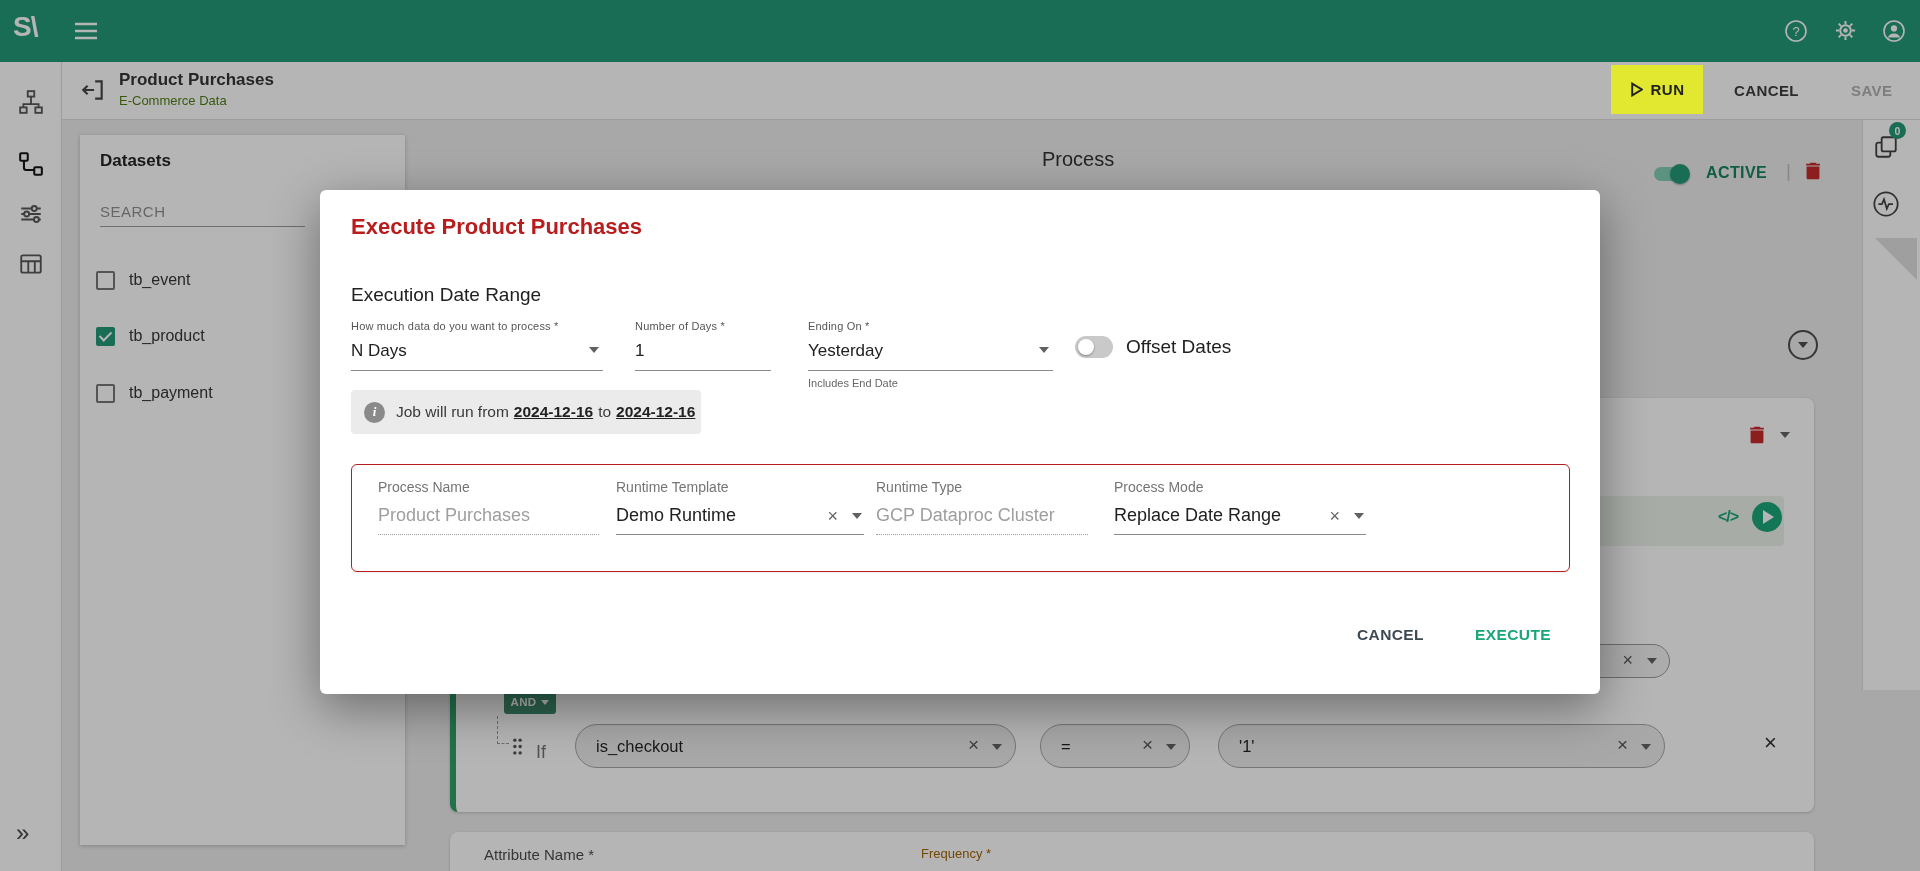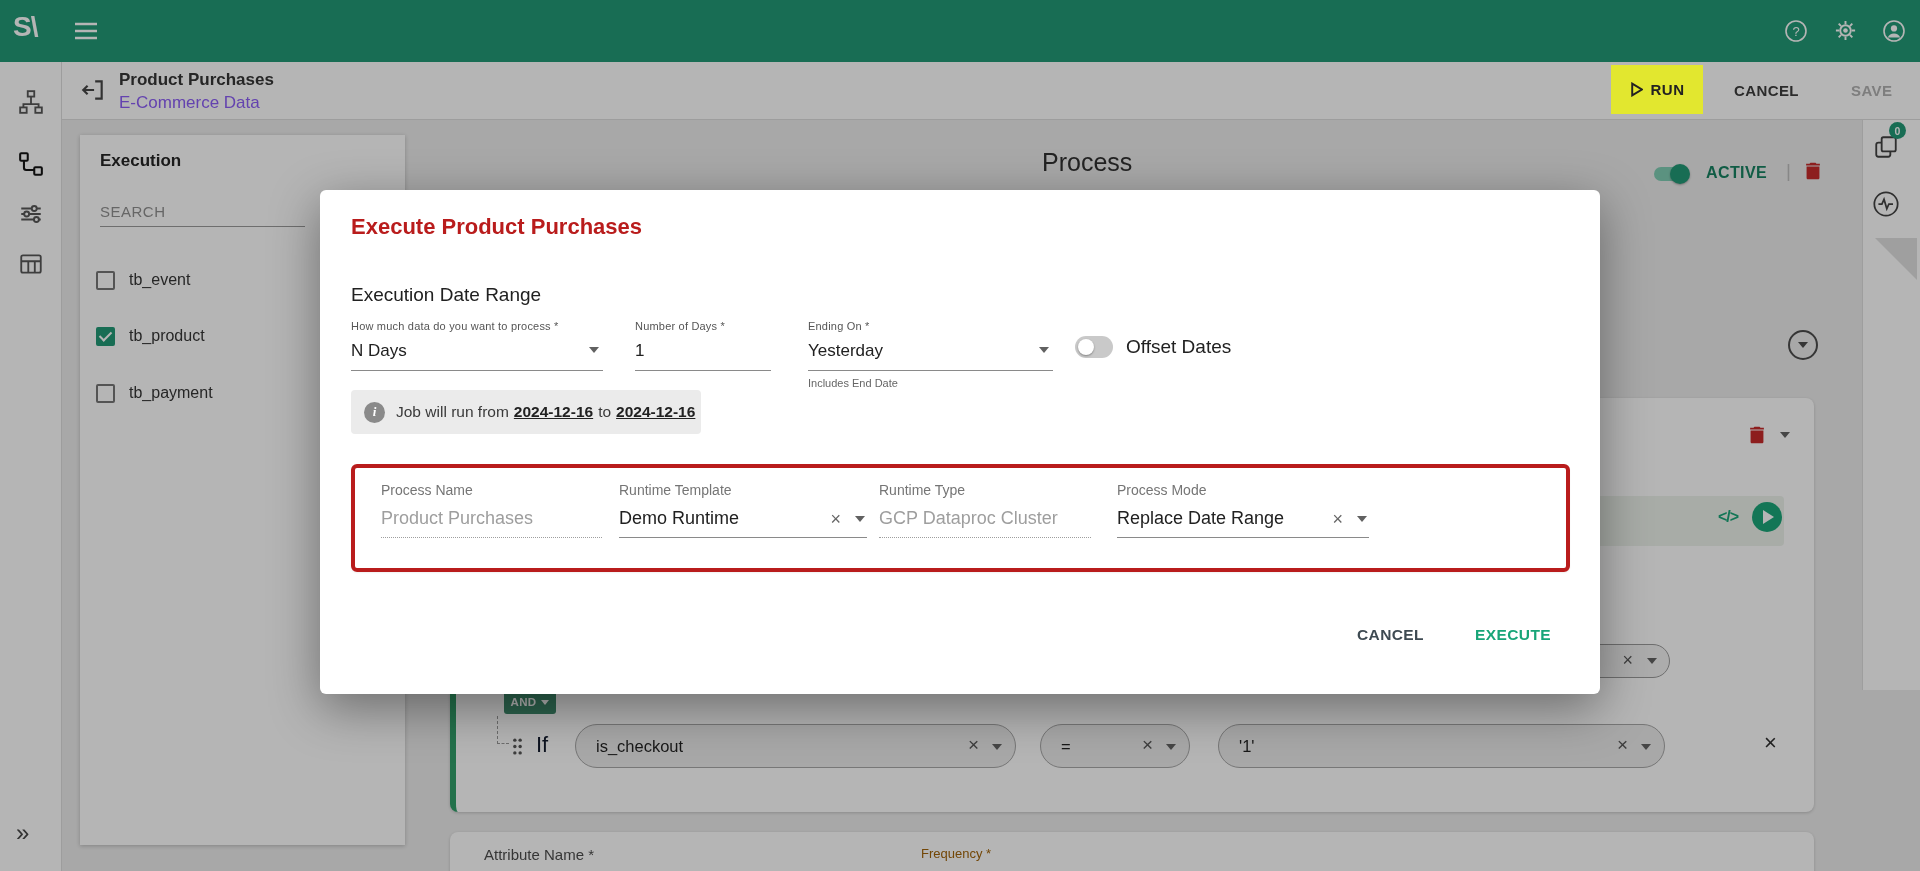--- a/index.html
+++ b/index.html
@@ -12,21 +12,21 @@
   .topbar{position:absolute;left:0;top:0;width:1920px;height:62px;background:#1F9975;}
   .logo{position:absolute;left:13px;top:11px;color:#fff;font-size:28px;font-weight:700;letter-spacing:-1px;}
   .hamburger{position:absolute;left:74px;top:22px;width:24px;height:18px;}
   .tb-icon{position:absolute;top:19px;width:24px;height:24px;}
   .tb-help{left:1784px;} .tb-gear{left:1834px;} .tb-account{left:1882px;}
 
   
   .subheader{position:absolute;left:62px;top:62px;width:1858px;height:58px;background:#fff;border-bottom:1px solid #ddd;}
   .back-btn{position:absolute;left:18px;top:15px;width:26px;height:26px;}
   .hdr-title{position:absolute;left:57px;top:8px;font-size:17px;font-weight:700;color:#333;}
-  .hdr-sub{position:absolute;left:57px;top:31px;font-size:17px;color:#8b5cf6;}
+  .hdr-sub{position:absolute;left:57px;top:31px;font-size:13px;color:#4d7c0f;}
   .run-btn{position:absolute;left:1549px;top:3px;width:92px;height:49px;background:#E2E72F;z-index:55;
            display:flex;align-items:center;justify-content:center;gap:8px;color:#222;
            font-weight:700;font-size:15px;letter-spacing:.5px;}
   .hdr-cancel{position:absolute;left:1672px;top:20px;font-size:15px;font-weight:700;color:#3a3a3a;letter-spacing:.4px;}
   .hdr-save{position:absolute;left:1789px;top:20px;font-size:15px;font-weight:700;color:#b0b0b0;letter-spacing:.4px;}
 
   
   .left-rail{position:absolute;left:0;top:62px;width:62px;height:809px;background:#fff;border-right:1px solid #ddd;}
   .rail-btn{position:absolute;left:18px;width:26px;height:26px;}
   .rail-expand{position:absolute;left:16px;bottom:26px;font-size:24px;color:#444;line-height:1;}
@@ -40,21 +40,21 @@
              font-family:"Liberation Sans",sans-serif;letter-spacing:.5px;}
   .ds-search::placeholder{color:#8f8f8f;}
   .ds-item{position:absolute;left:16px;height:28px;display:flex;align-items:center;gap:14px;}
   .checkbox{width:19px;height:19px;border:2px solid #757575;border-radius:2px;position:relative;flex:0 0 19px;}
   .checkbox.checked{background:#1F9975;border-color:#1F9975;}
   .checkbox.checked::after{content:"";position:absolute;left:4px;top:0;width:5px;height:10px;
                            border:solid #fff;border-width:0 2px 2px 0;transform:rotate(45deg);}
   .ds-label{font-size:16px;color:#333;}
 
   
-  .process-title{position:absolute;left:1042px;top:148px;font-size:25px;font-weight:500;color:#2f2f2f;}
+  .process-title{position:absolute;left:1042px;top:148px;font-size:20px;font-weight:500;color:#2f2f2f;}
   .active-switch{position:absolute;left:1652px;top:164px;width:38px;height:20px;}
   .active-switch .track{position:absolute;left:2px;top:3px;width:34px;height:14px;border-radius:7px;background:#7FCDB4;}
   .active-switch .thumb{position:absolute;right:0;top:0;width:20px;height:20px;border-radius:50%;background:#1F9975;
                         box-shadow:0 1px 2px rgba(0,0,0,.3);}
   .active-label{position:absolute;left:1706px;top:164px;font-size:16px;font-weight:600;color:#14805F;letter-spacing:.4px;}
   .active-divider{position:absolute;left:1786px;top:160px;font-size:19px;color:#bdbdbd;}
   .trash-top{position:absolute;left:1802px;top:160px;width:22px;height:22px;}
 
   .right-rail{position:absolute;left:1862px;top:120px;width:58px;height:570px;background:#fff;border-left:1px solid #dedede;}
   .fab1{position:absolute;left:10px;top:14px;width:26px;height:26px;}
@@ -75,21 +75,21 @@
   .play-btn{position:absolute;left:1296px;top:104px;width:30px;height:30px;border-radius:50%;background:#18A578;}
   .play-tri{width:0;height:0;border-top:7px solid transparent;border-bottom:7px solid transparent;
             border-left:11px solid #fff;margin:8px 0 0 11px;}
   .pill-sm{position:absolute;left:1104px;top:246px;width:110px;height:34px;border:1px solid #9a9a9a;border-radius:17px;background:#f2f2f2;}
   .pill-sm .x{position:absolute;right:36px;top:5px;font-size:18px;color:#555;}
   .pill-sm .c{position:absolute;right:12px;top:13px;}
   .and-chip{position:absolute;left:48px;top:292px;width:52px;height:24px;background:#3C8A6A;border-radius:3px;color:#fff;
             font-size:11.5px;font-weight:700;display:flex;align-items:center;justify-content:center;gap:5px;letter-spacing:.3px;}
   .connector{position:absolute;left:41px;top:318px;width:12px;height:28px;border-left:1.5px dashed #999;border-bottom:1.5px dashed #999;}
   .drag{position:absolute;left:56px;top:340px;width:11px;height:17px;}
-  .if-label{position:absolute;left:80px;top:334px;font-size:22px;color:#0f172a;}
+  .if-label{position:absolute;left:80px;top:344px;font-size:18px;color:#737373;}
   .sel{position:absolute;top:326px;height:44px;border-radius:22px;background:#ECECEC;border:1px solid #A6A6A6;
        display:flex;align-items:center;padding:0 64px 0 20px;font-size:16.5px;color:#1f1f1f;}
   .sel1{left:119px;width:441px;align-items:center;}
   .sel2{left:584px;width:150px;}
   .sel3{left:762px;width:447px;}
   .sel .x{position:absolute;right:36px;top:9px;font-size:19px;color:#555;}
   .sel .c{position:absolute;right:13px;top:19px;}
   .row-close{position:absolute;left:1308px;top:332px;font-size:22px;color:#2b2b2b;}
 
   .card-b{position:absolute;left:450px;top:832px;width:1364px;height:60px;background:#fff;border-radius:8px 8px 0 0;
@@ -113,21 +113,21 @@
   .switch-track{position:absolute;inset:0;border-radius:11px;background:#C9C9C9;}
   .switch-thumb{position:absolute;left:3px;top:3px;width:16px;height:16px;border-radius:50%;background:#fff;
                 box-shadow:0 1px 2px rgba(0,0,0,.35);}
   .offset-label{position:absolute;left:806px;top:146px;font-size:19px;color:#212121;}
   .info-box{position:absolute;left:31px;top:200px;width:350px;height:44px;background:#EBEBEB;border-radius:4px;
             display:flex;align-items:center;gap:11px;padding:0 13px;}
   .info-icon{width:21px;height:21px;border-radius:50%;background:#8a8a8a;color:#fff;font-size:13px;font-weight:700;
              font-style:italic;font-family:"Liberation Serif",serif;display:flex;align-items:center;justify-content:center;flex:0 0 21px;}
   .info-text{font-size:15.5px;color:#3a3a3a;display:flex;gap:5px;white-space:nowrap;}
   .info-text .u{text-decoration:underline;font-weight:600;color:#212121;}
-  .process-card{position:absolute;left:31px;top:274px;width:1219px;height:108px;border:4px solid #b91c1c;border-radius:6px;
+  .process-card{position:absolute;left:31px;top:274px;width:1219px;height:108px;border:1px solid #b91c1c;border-radius:6px;
                 box-shadow:0 1px 2px rgba(0,0,0,.06);}
   .pc-group{position:absolute;top:14px;}
   .g1{left:26px;width:221px;} .g2{left:264px;width:248px;} .g3{left:524px;width:212px;} .g4{left:762px;width:252px;}
   .pc-label{font-size:14px;color:#757575;margin-bottom:10px;}
   .pc-value{font-size:18px;color:#212121;padding-bottom:8px;border-bottom:1px solid #8a8a8a;position:relative;}
   .pc-value.disabled{color:#9E9E9E;border-bottom:1px dotted #9e9e9e;}
   .pc-x{position:absolute;right:26px;top:1px;font-size:18px;color:#666;}
   .pc-c{position:absolute;right:2px;top:8px;}
   .m-cancel{position:absolute;left:1037px;top:436px;font-size:15.5px;font-weight:700;color:#3E4A52;letter-spacing:.4px;}
   .m-execute{position:absolute;left:1155px;top:436px;font-size:15.5px;font-weight:700;color:#18A578;letter-spacing:.4px;}
@@ -217,21 +217,21 @@
   <div class="rail-btn" style="top:189px" data-interactable="true">
     <svg viewBox="0 0 24 24" width="26" height="26" fill="none" stroke="#555" stroke-width="1.7">
         <rect x="3" y="4" width="18" height="16" rx="1.5"></rect>
         <path d="M3 9.5h18M9.5 9.5V20M15.5 9.5V20"></path>
       </svg>
   </div>
   <div class="rail-expand" data-interactable="true">»</div>
 </nav>
 
 <aside class="datasets-panel" data-interactable="false">
-  <div class="ds-title" data-interactable="false">Execution</div>
+  <div class="ds-title" data-interactable="false">Datasets</div>
   <input class="ds-search" data-interactable="true" placeholder="SEARCH" style="">
   <div class="ds-item" style="top:131px" data-interactable="true">
     <span class="checkbox" data-interactable="true"></span>
     <span class="ds-label" data-interactable="false">tb_event</span>
   </div>
   <div class="ds-item" style="top:187px" data-interactable="true">
     <span class="checkbox checked" data-interactable="true"></span>
     <span class="ds-label" data-interactable="false">tb_product</span>
   </div>
   <div class="ds-item" style="top:244px" data-interactable="true">

